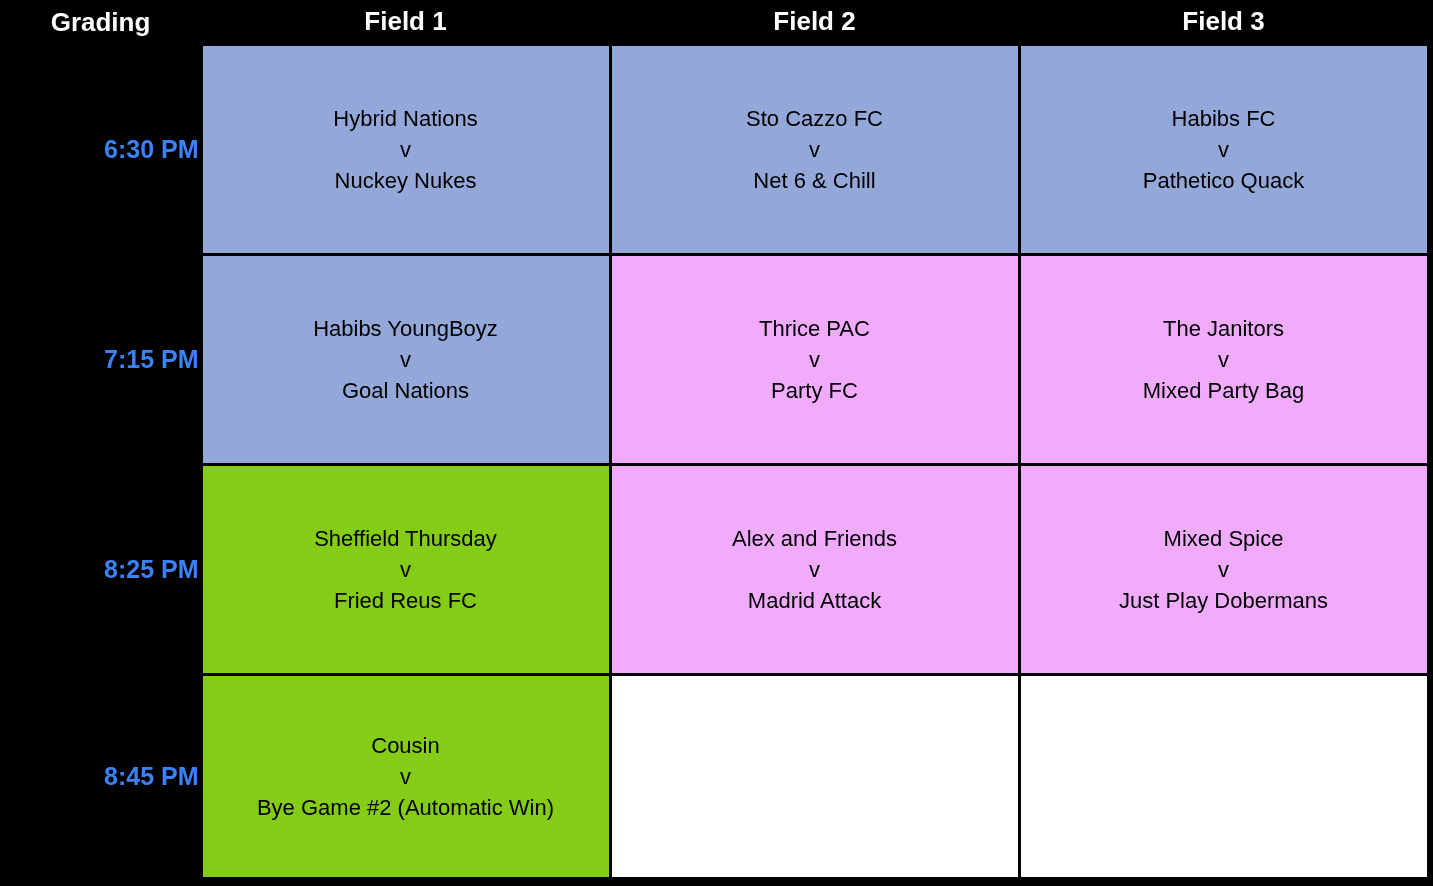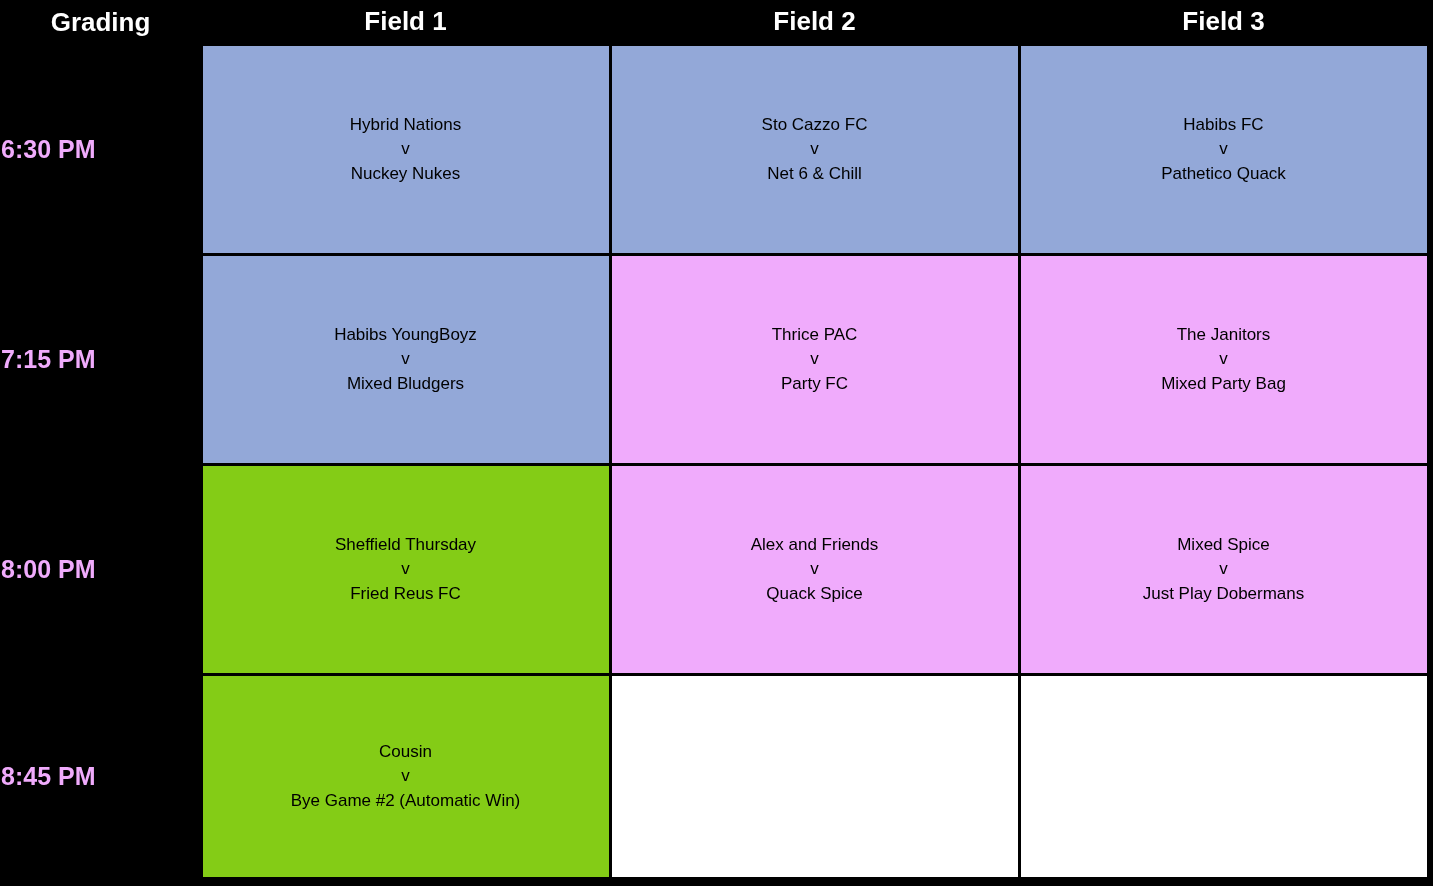--- a/index.html
+++ b/index.html
@@ -40,35 +40,35 @@
     line-height: 43px;
     border: none;
     vertical-align: middle;
   }
   th.col-grading { width: 201px; }
   th.col-field   { width: 409px; text-align: center; }
 
   
   td.time-cell {
     background: #000000;
-    color: #f0abfc;
+    color: #3b82f6;
     font-weight: bold;
     font-size: 25px;
-    text-align: left;
+    text-align: right;
     vertical-align: middle;
     border: none;
     width: 201px;
   }
 
   
   td.match-cell {
     border: 3px solid #000000;
     text-align: center;
     vertical-align: middle;
-    font-size: 17px;
+    font-size: 22px;
     color: #000000;
     line-height: 1.42;
     padding: 4px 6px;
   }
 
   td.fill-blue  { background: #93A8D8; }
   td.fill-pink  { background: #f0abfc; }
   td.fill-yellow{ background: #84cc16; }
   td.fill-white { background: #FFFFFF; }
 
@@ -108,44 +108,44 @@
             <span class="team">Habibs FC</span>
             <span class="vee">v</span>
             <span class="team">Pathetico Quack</span>
           </td>
         </tr>
         <tr class="slot-row">
           <td class="time-cell">7:15 PM</td>
           <td class="match-cell fill-blue">
             <span class="team">Habibs YoungBoyz</span>
             <span class="vee">v</span>
-            <span class="team">Mixed Bludgers</span>
+            <span class="team">Goal Nations</span>
           </td>
           <td class="match-cell fill-pink">
             <span class="team">Thrice PAC</span>
             <span class="vee">v</span>
             <span class="team">Party FC</span>
           </td>
           <td class="match-cell fill-pink">
             <span class="team">The Janitors</span>
             <span class="vee">v</span>
             <span class="team">Mixed Party Bag</span>
           </td>
         </tr>
         <tr class="slot-row">
-          <td class="time-cell">8:00 PM</td>
+          <td class="time-cell">8:25 PM</td>
           <td class="match-cell fill-yellow">
             <span class="team">Sheffield Thursday</span>
             <span class="vee">v</span>
             <span class="team">Fried Reus FC</span>
           </td>
           <td class="match-cell fill-pink">
             <span class="team">Alex and Friends</span>
             <span class="vee">v</span>
-            <span class="team">Quack Spice</span>
+            <span class="team">Madrid Attack</span>
           </td>
           <td class="match-cell fill-pink">
             <span class="team">Mixed Spice</span>
             <span class="vee">v</span>
             <span class="team">Just Play Dobermans</span>
           </td>
         </tr>
         <tr class="slot-row last">
           <td class="time-cell">8:45 PM</td>
           <td class="match-cell fill-yellow">

